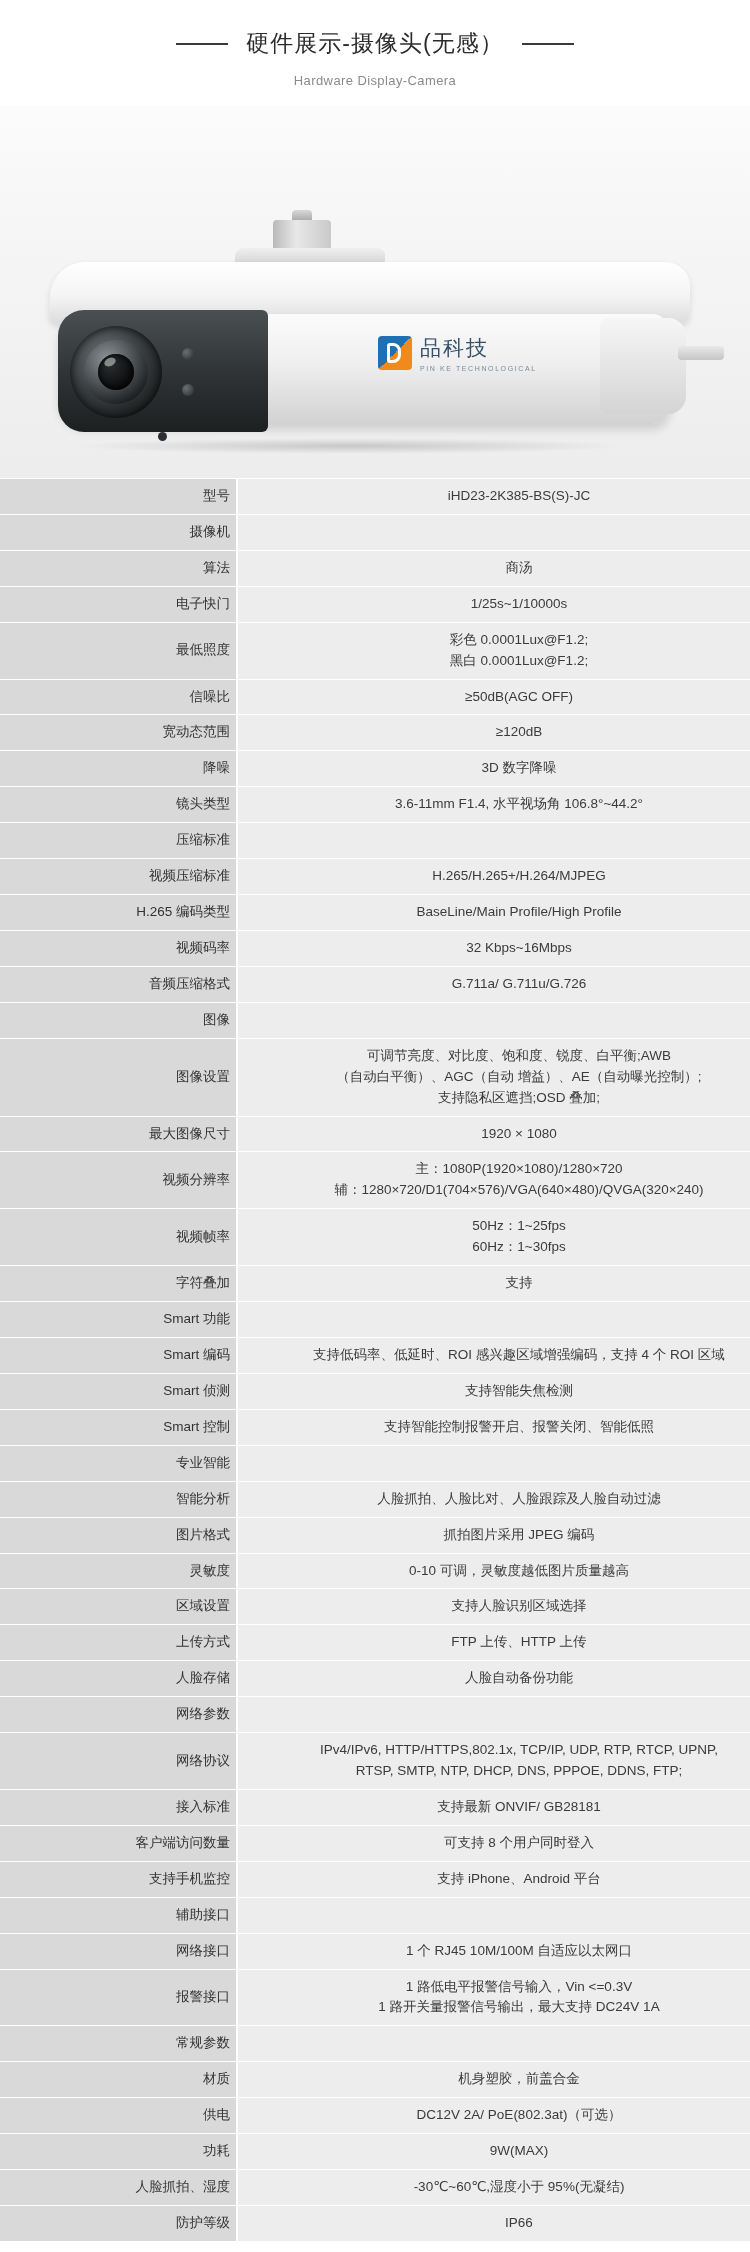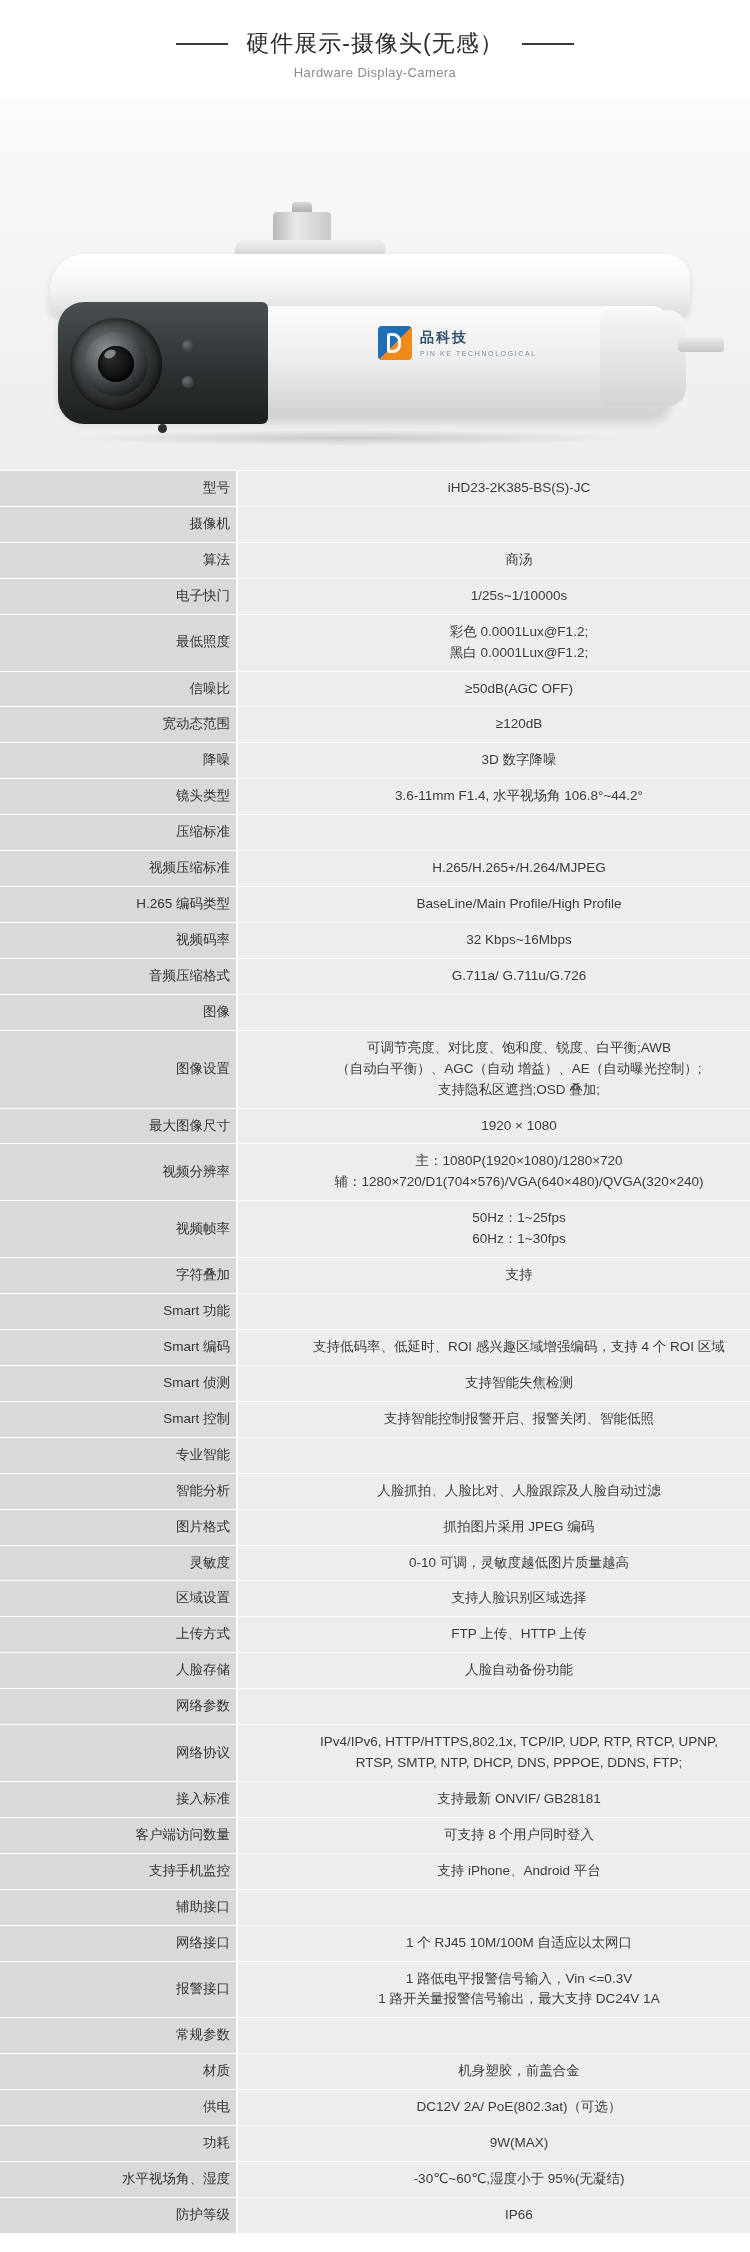--- a/index.html
+++ b/index.html
@@ -30,21 +30,21 @@
     background: #3a3a3a;
     display: inline-block;
   }
   .header-title {
     font-size: 23px;
     color: #2b2b2b;
     letter-spacing: 1px;
     font-weight: normal;
   }
   .header-sub {
-    margin-top: 6px;
+    margin-top: 14px;
     font-size: 13px;
     color: #8b8b8b;
     letter-spacing: .4px;
   }
 
   
   .hero {
     position: relative;
     height: 372px;
     background: linear-gradient(180deg,#fbfbfb 0%, #f2f2f2 60%, #ededed 100%);
@@ -188,24 +188,24 @@
   }
   .logo-mark::after{
     content:"";
     position:absolute; left:9px; top:7px;
     width:14px; height:20px;
     border:3px solid #fff;
     border-radius: 3px 8px 8px 3px;
     box-sizing:border-box;
   }
   .logo-cn {
-    font-size: 14px;
+    font-size: 21px;
     color: #35506b;
     letter-spacing: 2px;
-    font-weight: bold;
+    font-weight: normal;
   }
   .logo-en {
     font-size: 7px;
     color: #7b8b9b;
     letter-spacing: 1.6px;
     margin-top: 3px;
   }
 
   
   .spec {
@@ -455,21 +455,21 @@
         </tr>
         <tr>
           <td class="k">供电</td>
           <td class="v">DC12V 2A/ PoE(802.3at)（可选）</td>
         </tr>
         <tr>
           <td class="k">功耗</td>
           <td class="v">9W(MAX)</td>
         </tr>
         <tr>
-          <td class="k">水平视场角、湿度</td>
+          <td class="k">人脸抓拍、湿度</td>
           <td class="v">-30℃~60℃,湿度小于 95%(无凝结)</td>
         </tr>
         <tr>
           <td class="k">防护等级</td>
           <td class="v">IP66</td>
         </tr>
       </tbody>
   </table>
 
 </div>

